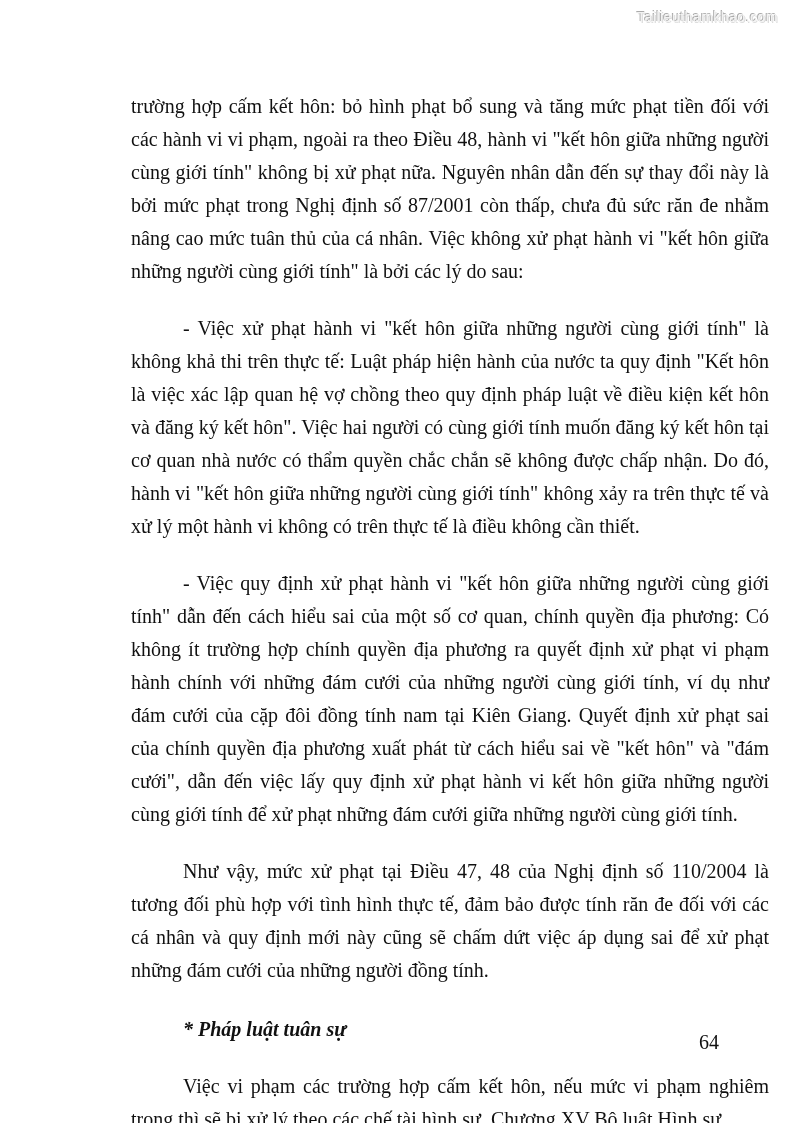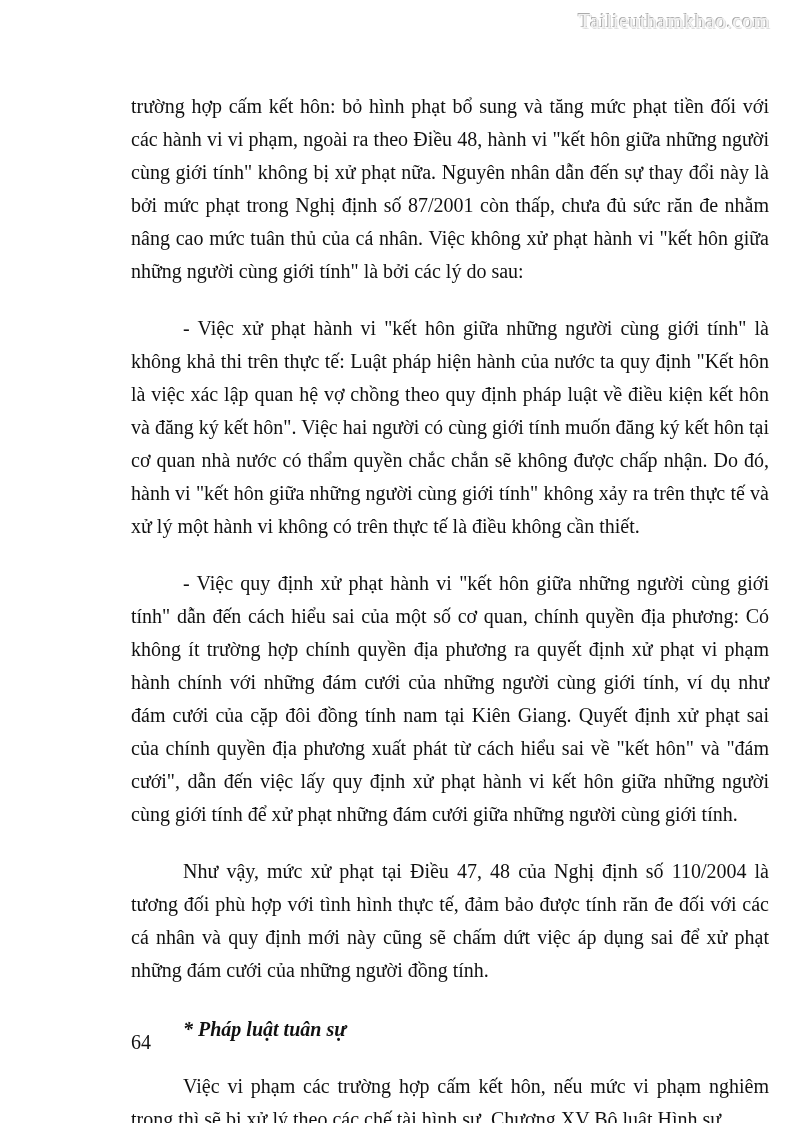--- a/index.html
+++ b/index.html
@@ -12,23 +12,23 @@
     width: 794px;
     height: 1123px;
     background: #ffffff;
     overflow: hidden;
     font-family: "Liberation Serif", "DejaVu Serif", serif;
     color: #111111;
   }
   .watermark {
     position: absolute;
     top: 9px;
-    right: 24px;
-    font-family: Liberation Serif, serif;
-    font-size: 21px;
+    right: 16px;
+    font-family: Liberation Sans, sans-serif;
+    font-size: 14px;
     letter-spacing: 0.5px;
     color: #f2f2f2;
     text-shadow: -1px -1px 0 #ababab, 1px 1px 0 #dddddd;
     user-select: none;
   }
   .content {
     position: absolute;
     left: 131px;
     top: 90px;
     width: 646px;
@@ -49,21 +49,21 @@
     text-indent: 52px;
     font-weight: bold;
     font-style: italic;
     text-align: left;
   }
   .page-number {
     position: absolute;
     top: 1031px;
     left: 131px;
     width: 588px;
-    text-align: left;
+    text-align: right;
     font-size: 20px;
   }
 </style>
 </head>
 <body>
 
 <div class="page">
 
   <div class="watermark">Tailieuthamkhao.com</div>
 

